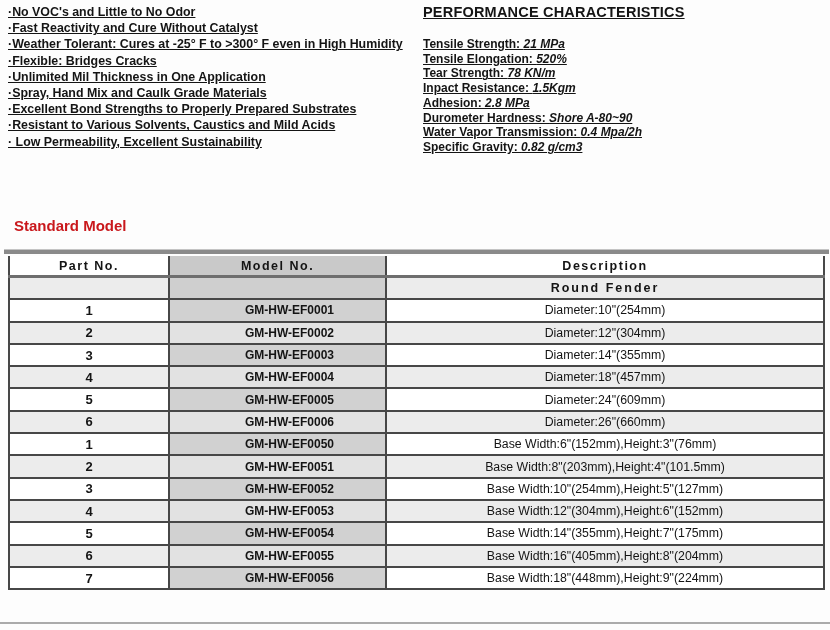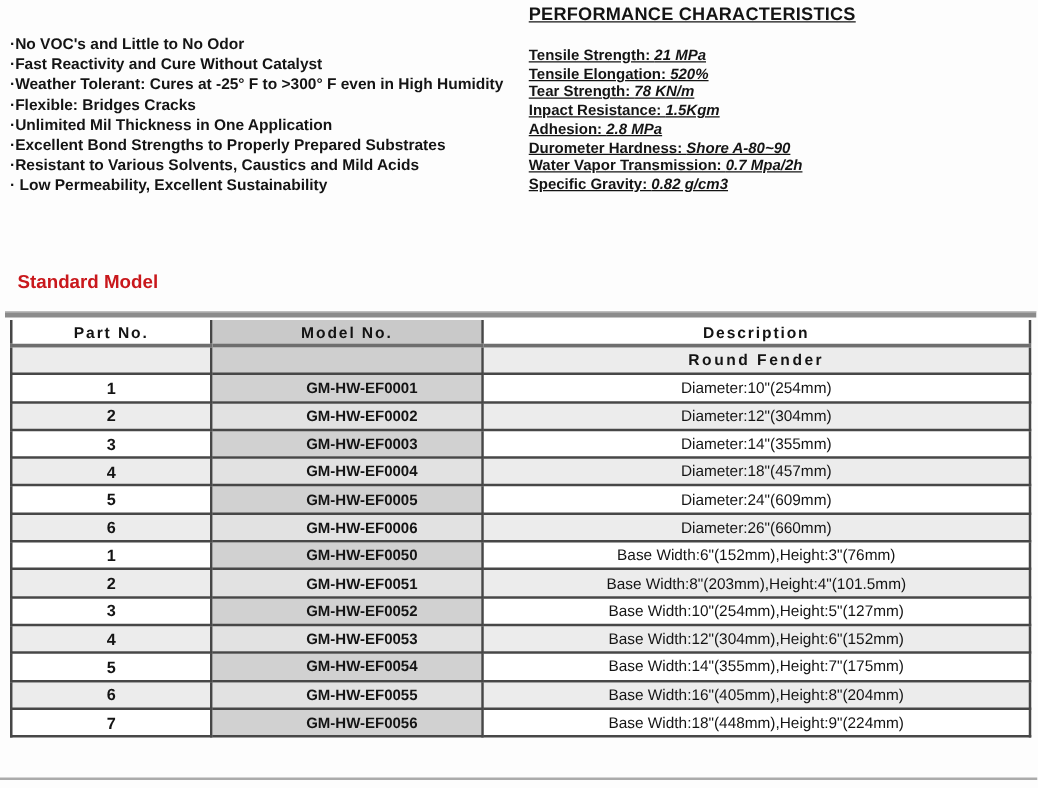--- a/index.html
+++ b/index.html
@@ -15,21 +15,21 @@
   }
   html,body{margin:0;padding:0;}
   body{
     width:830px;height:630px;position:relative;overflow:hidden;
     background:#fdfdfd;color:var(--text);
     font-family:"Liberation Sans", sans-serif;
   }
   
   .advantages{position:absolute;left:8px;top:3px;width:406px;}
   .advantages h1{margin:0;font-size:17px;font-weight:bold;letter-spacing:0.2px;}
-  .advantages ul{list-style:none;margin:24px 0 0 0;padding:0;}
+  .advantages ul{list-style:none;margin:1px 0 0 0;padding:0;text-decoration:underline;}
   .advantages li{font-size:12.4px;line-height:16.2px;font-weight:bold;white-space:nowrap;}
   
   .perf{position:absolute;left:423px;top:4px;width:400px;text-decoration:underline;}
   .perf h2{margin:0;font-size:14.5px;font-weight:bold;letter-spacing:0.2px;}
   .spec-list{margin-top:17px;}
   .spec-row{font-size:12px;line-height:14.7px;font-weight:bold;white-space:nowrap;}
   .spec-val{font-style:italic;}
   
   .standard{position:absolute;left:14px;top:217px;margin:0;font-size:15px;font-weight:bold;color:var(--accent-red);}
   
@@ -64,36 +64,37 @@
 
 <div class="page">
 
   <section class="advantages">
     <ul>
         <li>·No VOC's and Little to No Odor</li>
         <li>·Fast Reactivity and Cure Without Catalyst</li>
         <li>·Weather Tolerant: Cures at -25° F to &gt;300° F even in High Humidity</li>
         <li>·Flexible: Bridges Cracks</li>
         <li>·Unlimited Mil Thickness in One Application</li>
+        <li>·Spray, Hand Mix and Caulk Grade Materials</li>
         <li>·Excellent Bond Strengths to Properly Prepared Substrates</li>
         <li>·Resistant to Various Solvents, Caustics and Mild Acids</li>
         <li>· Low Permeability, Excellent Sustainability</li>
       </ul>
   </section>
 
   <section class="perf">
     <h2>PERFORMANCE CHARACTERISTICS</h2>
     <div class="spec-list">
         <div class="spec-row"><span class="spec-lbl">Tensile Strength: </span><span class="spec-val">21 MPa</span></div>
         <div class="spec-row"><span class="spec-lbl">Tensile Elongation: </span><span class="spec-val">520%</span></div>
         <div class="spec-row"><span class="spec-lbl">Tear Strength: </span><span class="spec-val">78 KN/m</span></div>
         <div class="spec-row"><span class="spec-lbl">Inpact Resistance:  </span><span class="spec-val">1.5Kgm</span></div>
         <div class="spec-row"><span class="spec-lbl">Adhesion: </span><span class="spec-val">2.8 MPa</span></div>
         <div class="spec-row"><span class="spec-lbl">Durometer Hardness: </span><span class="spec-val">Shore A-80~90</span></div>
-        <div class="spec-row"><span class="spec-lbl">Water Vapor Transmission: </span><span class="spec-val">0.7 Mpa/2h</span></div>
+        <div class="spec-row"><span class="spec-lbl">Water Vapor Transmission: </span><span class="spec-val">0.4 Mpa/2h</span></div>
         <div class="spec-row"><span class="spec-lbl">Specific Gravity: </span><span class="spec-val">0.82 g/cm3</span></div>
       </div>
   </section>
 
   <h3 class="standard">Standard Model</h3>
 
   <div class="table-zone">
     <div class="topbar"></div>
     <table>
       <colgroup>

